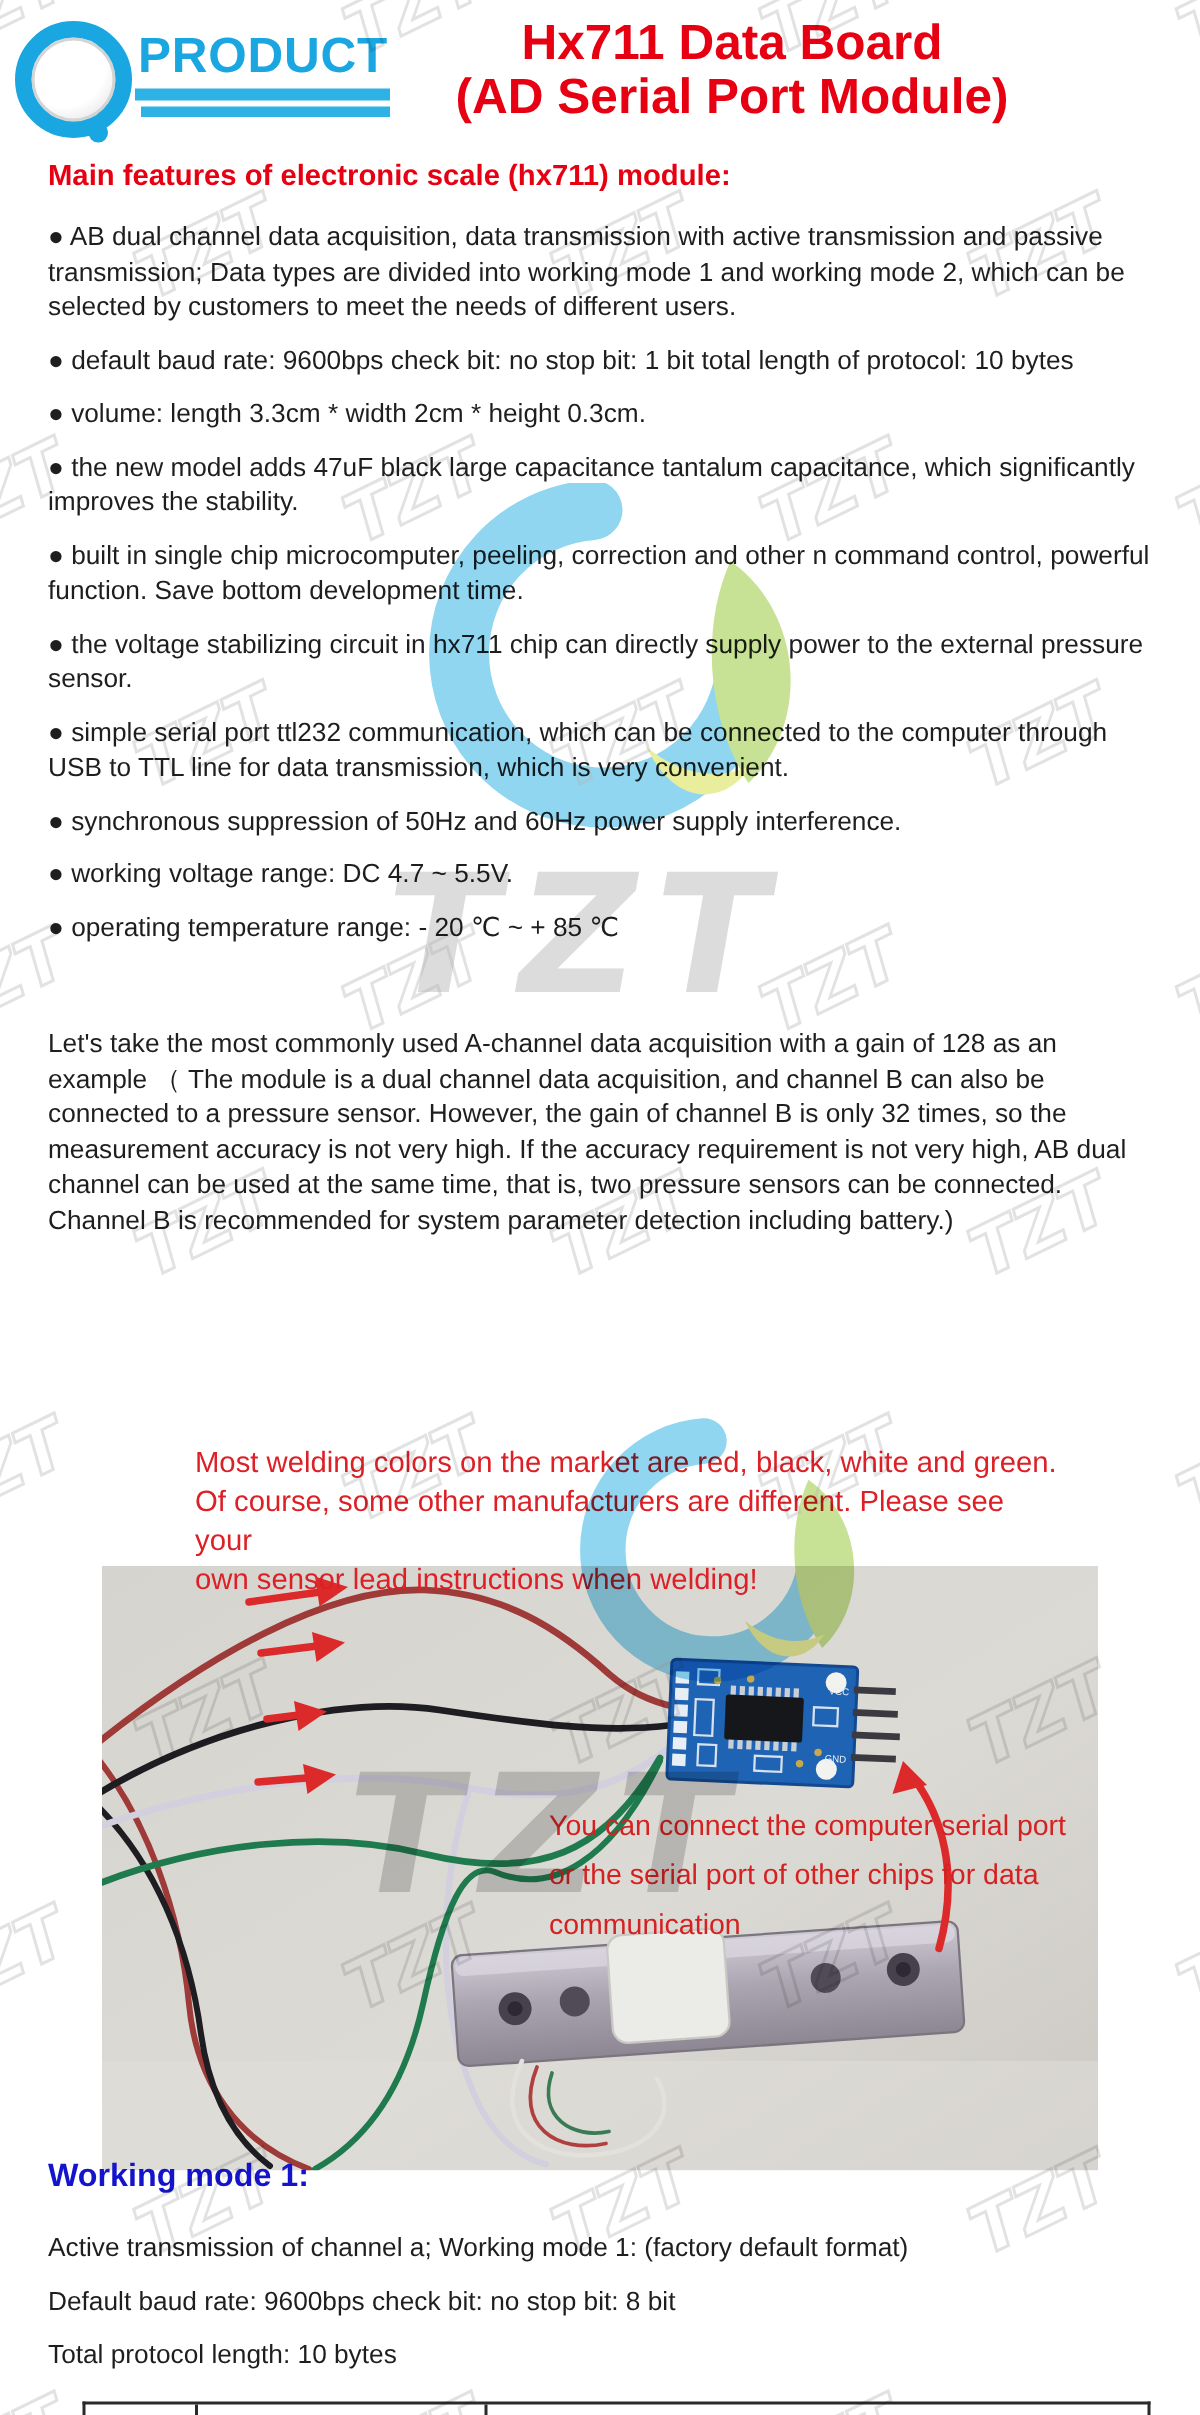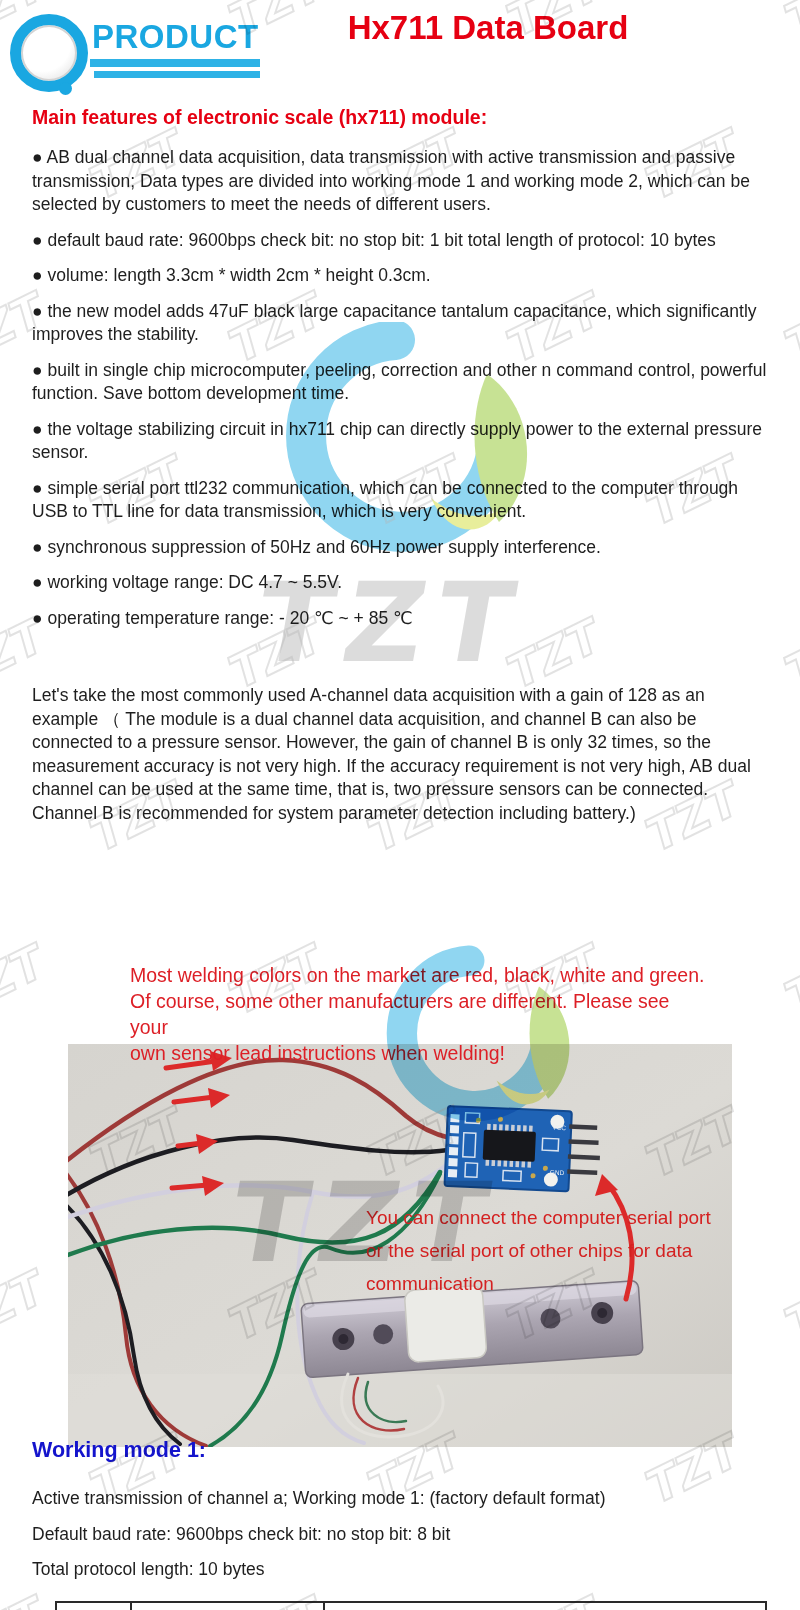--- a/index.html
+++ b/index.html
@@ -62,20 +62,21 @@
 <div class="logo">
   <div class="logo-ring"></div>
   <div class="logo-dot"></div>
   <div class="logo-word">PRODUCT</div>
   <div class="logo-bar1"></div>
   <div class="logo-bar2"></div>
 </div>
 
 <div class="title">
   <div>Hx711 Data Board</div>
+  <div>(AD Serial Port Module)</div>
 </div>
 
 <div class="main-heading">Main features of electronic scale (hx711) module:</div>
 
 <div class="features">
   <div>
 
       <p class="feature-item">● AB dual channel data acquisition, data transmission with active transmission and passive transmission; Data types are divided into working mode 1 and working mode 2, which can be selected by customers to meet the needs of different users.</p>
 
       <p class="feature-item">● default baud rate: 9600bps check bit: no stop bit: 1 bit total length of protocol: 10 bytes</p>

